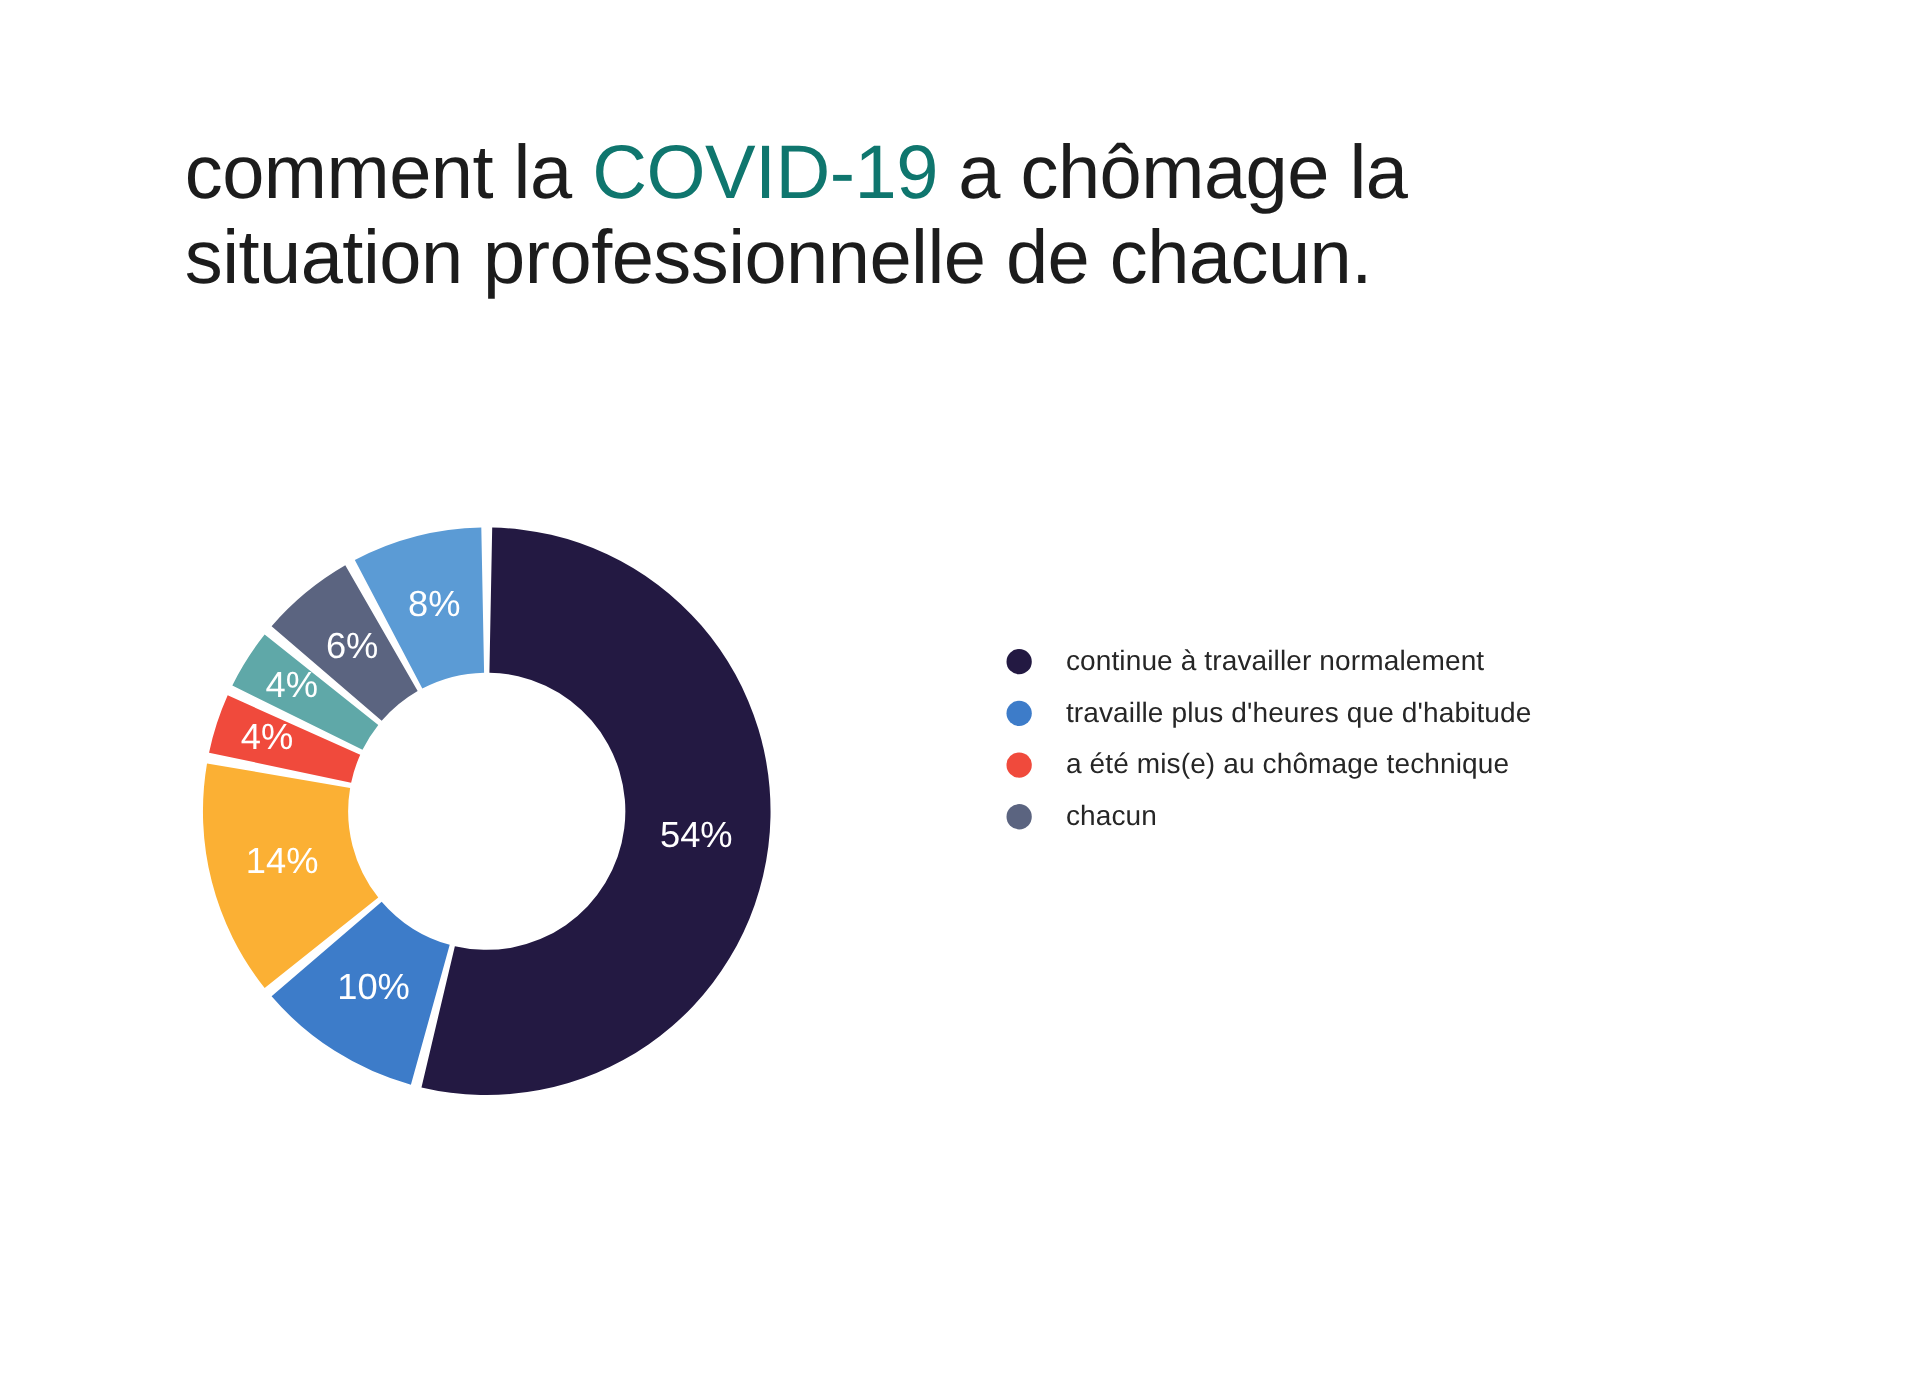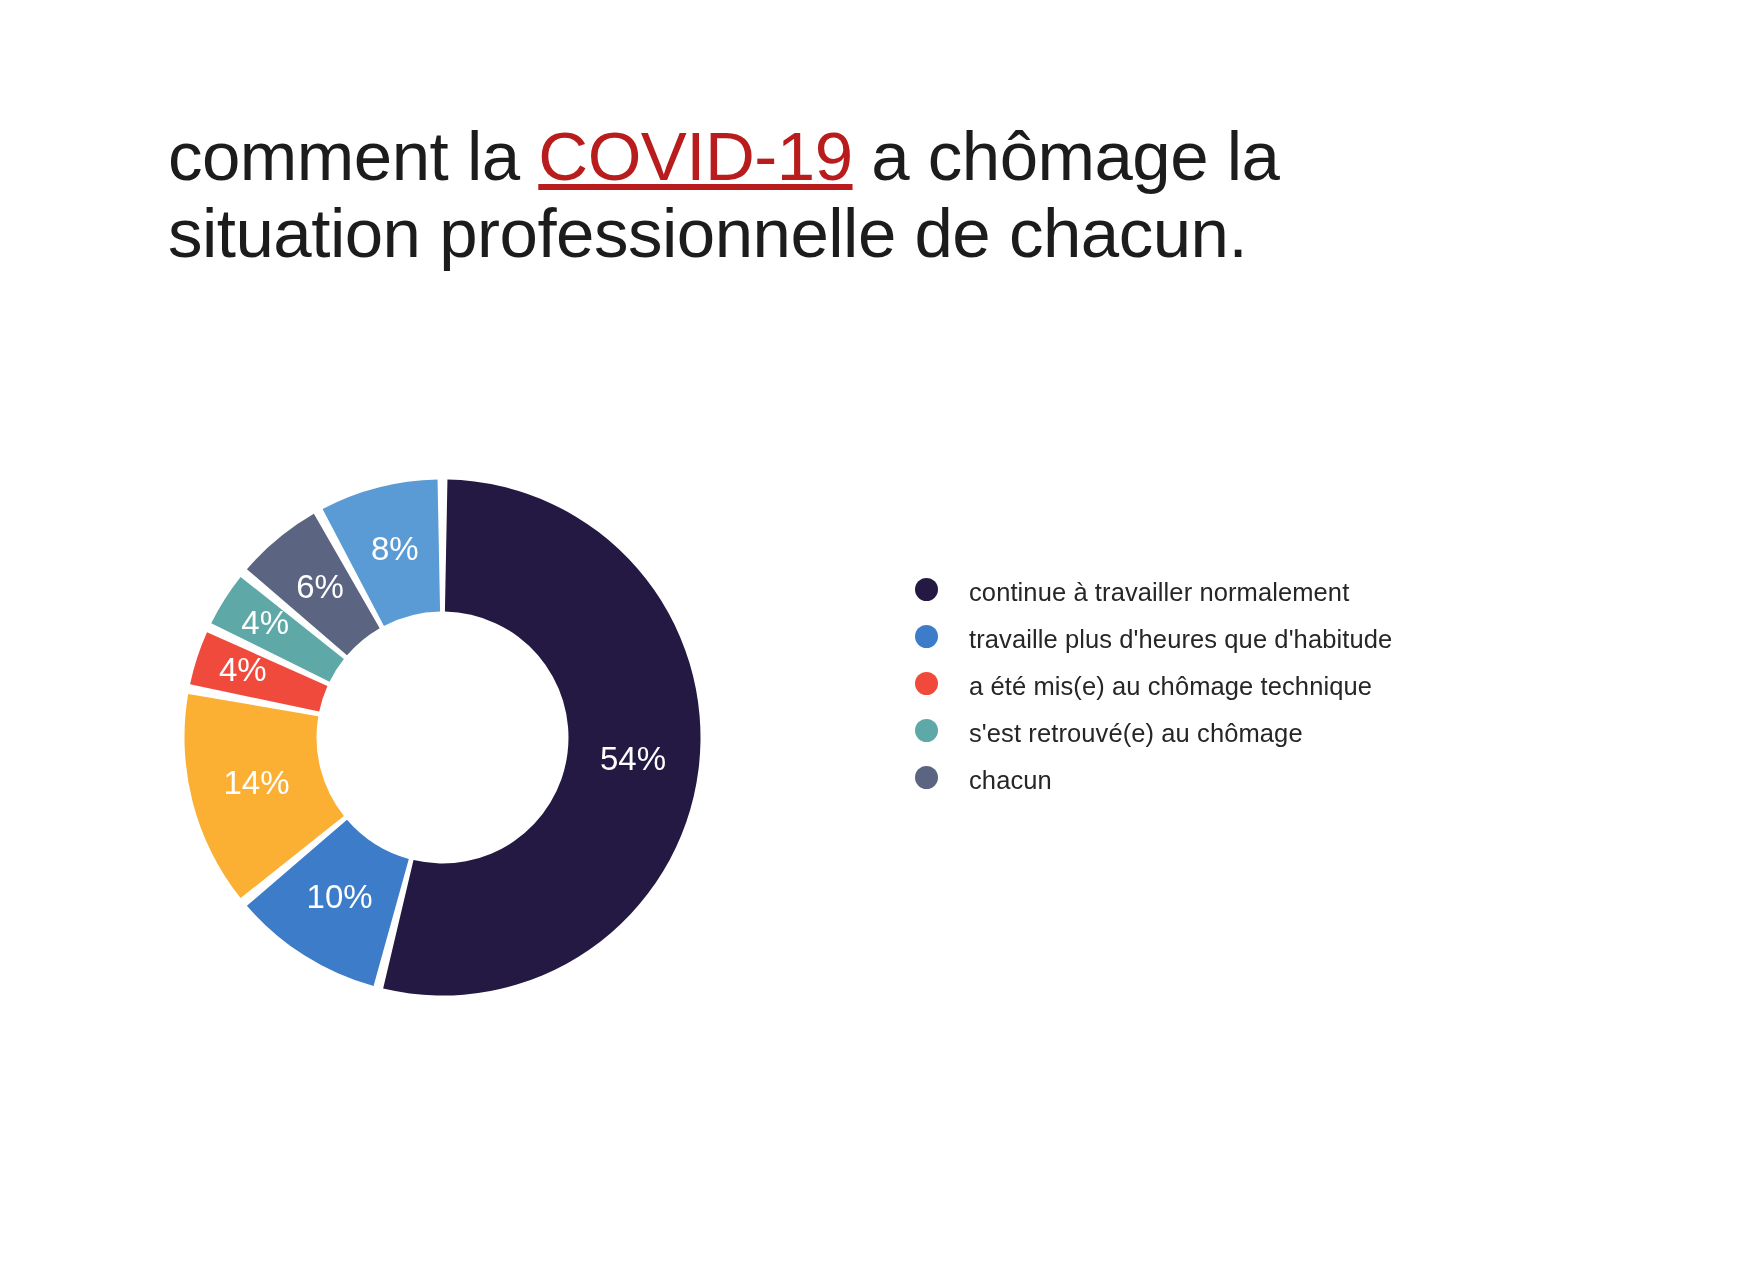--- a/index.html
+++ b/index.html
@@ -25,22 +25,21 @@
   }
   .title-line {
     font-size: 69px;
     line-height: 1.12;
     font-weight: 400;
     letter-spacing: -0.5px;
     color: #1c1c1c;
     white-space: nowrap;
   }
   .title-accent {
-    color: #b91c1c;
-    text-decoration: underline;
+    color: #0f766e;
   }
 
   
   #chart-area {
     position: absolute;
     left: 150px;
     top: 455px;
     width: 600px;
     height: 560px;
   }
@@ -64,20 +63,21 @@
 
   
   #legend {
     position: absolute;
     left: 915px;
     top: 578px;
     width: 740px;
   }
   .legend-row {
     display: flex;
+    align-items: center;
     height: 47px;
   }
   .legend-swatch {
     width: 23px;
     height: 23px;
     border-radius: 50%;
     flex: 0 0 auto;
     margin-right: 31px;
   }
   .legend-label {
@@ -129,20 +129,16 @@
     </div>
     <div class="legend-row">
       <span class="legend-swatch" style="background: rgb(61, 124, 201);"></span>
       <span class="legend-label">travaille plus d'heures que d'habitude</span>
     </div>
     <div class="legend-row">
       <span class="legend-swatch" style="background: rgb(240, 74, 60);"></span>
       <span class="legend-label">a été mis(e) au chômage technique</span>
     </div>
     <div class="legend-row">
-      <span class="legend-swatch" style="background: rgb(95, 168, 168);"></span>
-      <span class="legend-label">s'est retrouvé(e) au chômage</span>
-    </div>
-    <div class="legend-row">
       <span class="legend-swatch" style="background: rgb(91, 100, 128);"></span>
       <span class="legend-label">chacun</span>
     </div>
   </div>
 
 </body></html>

